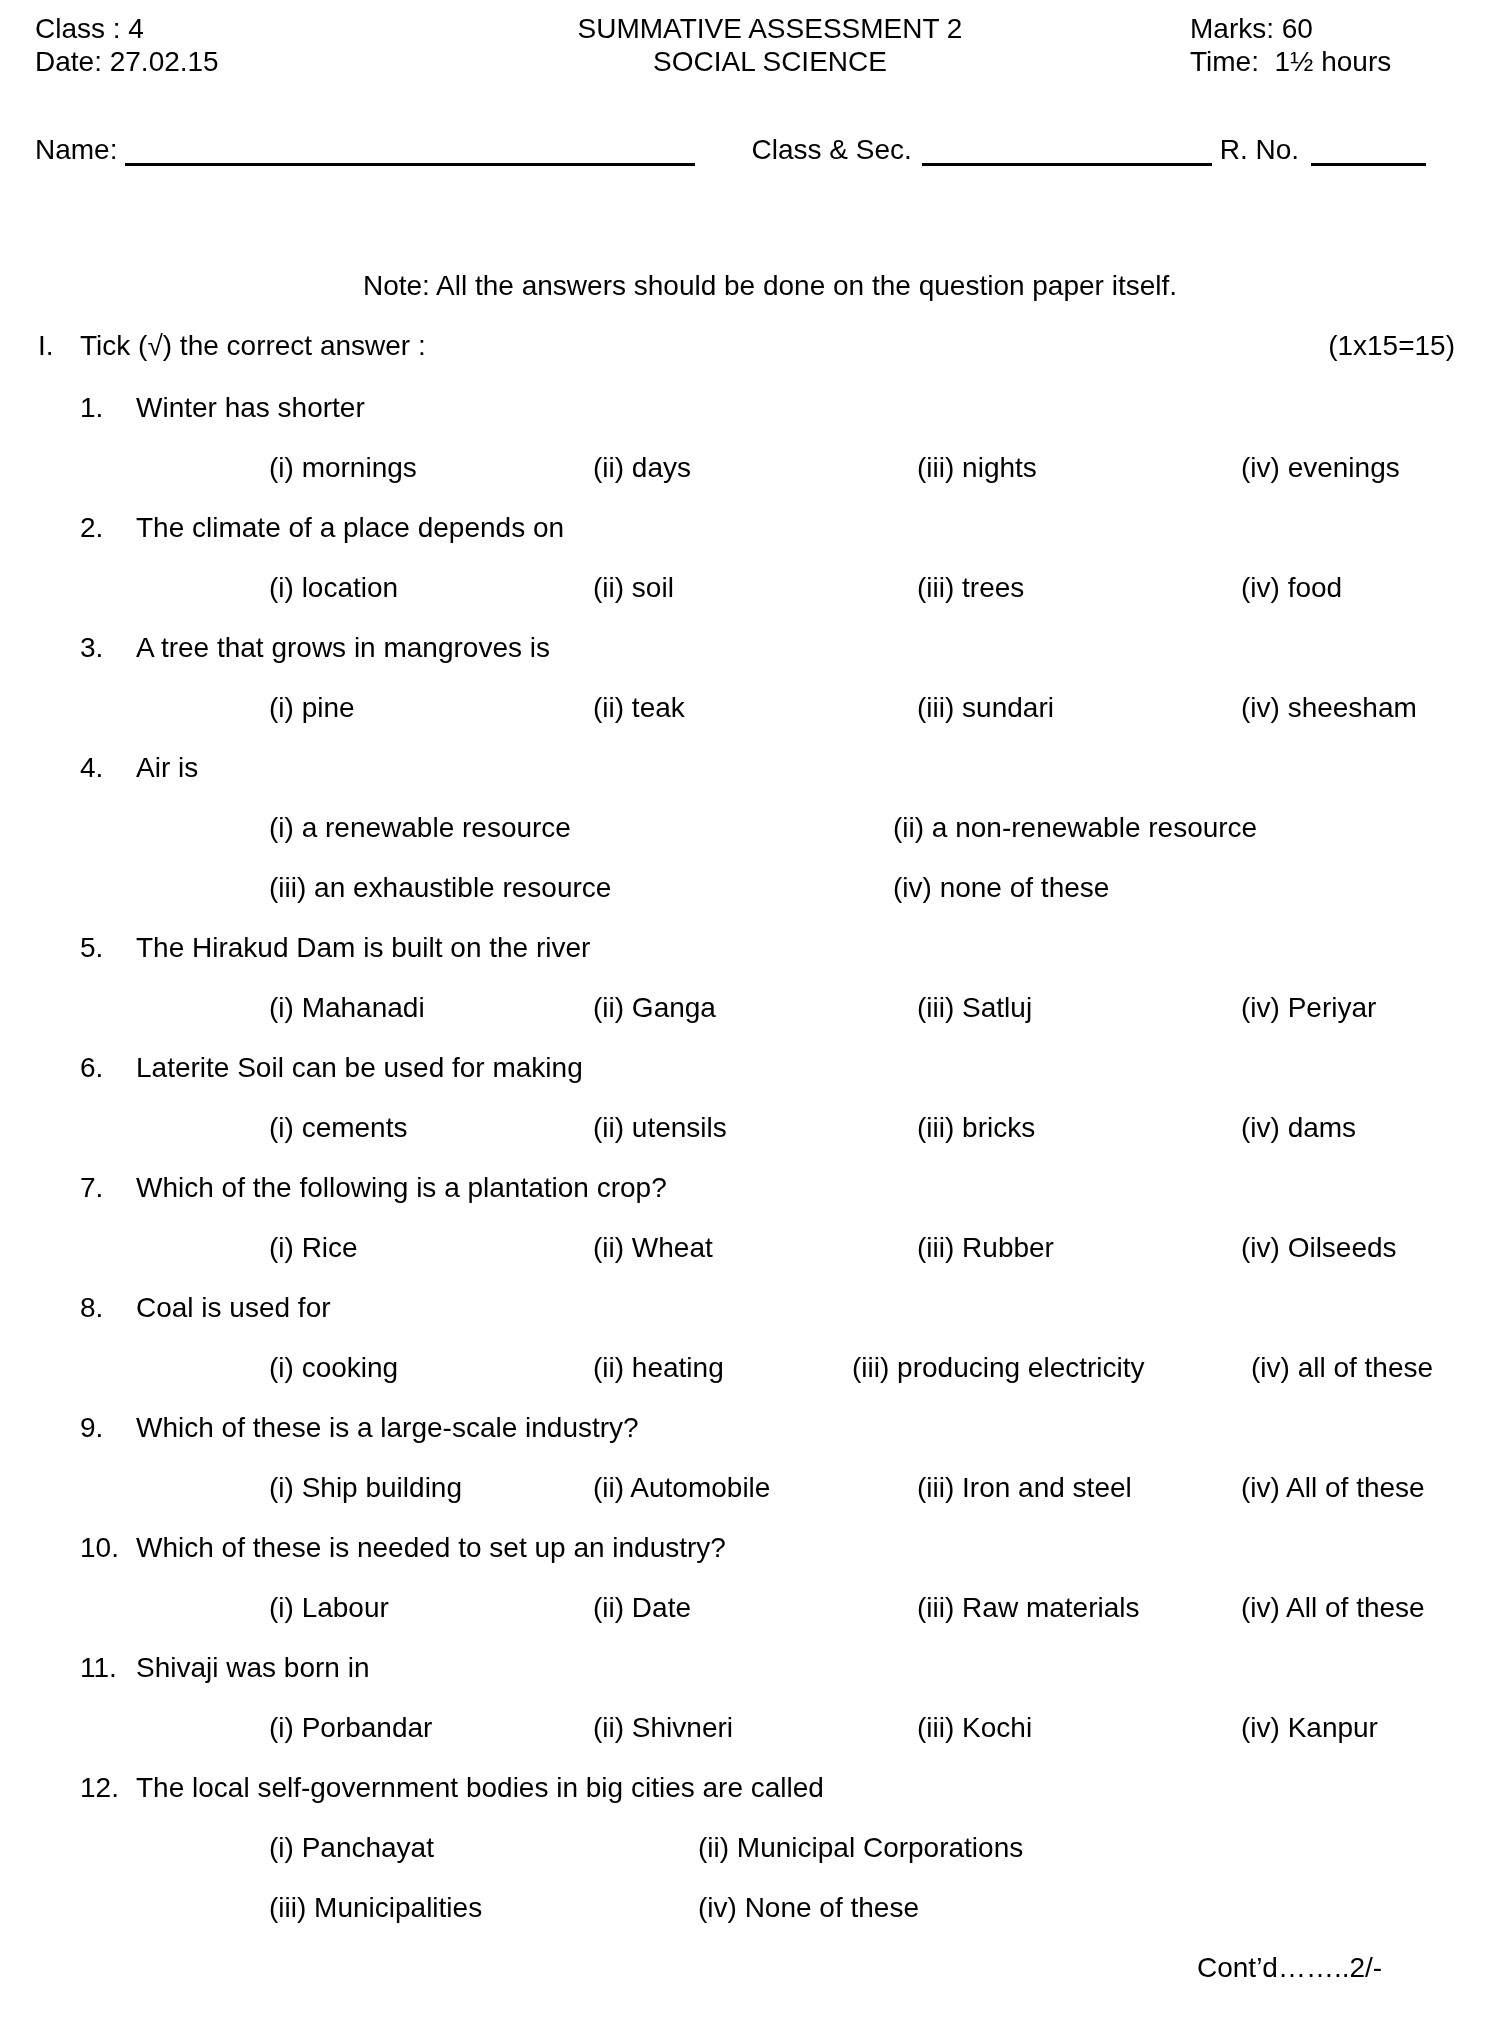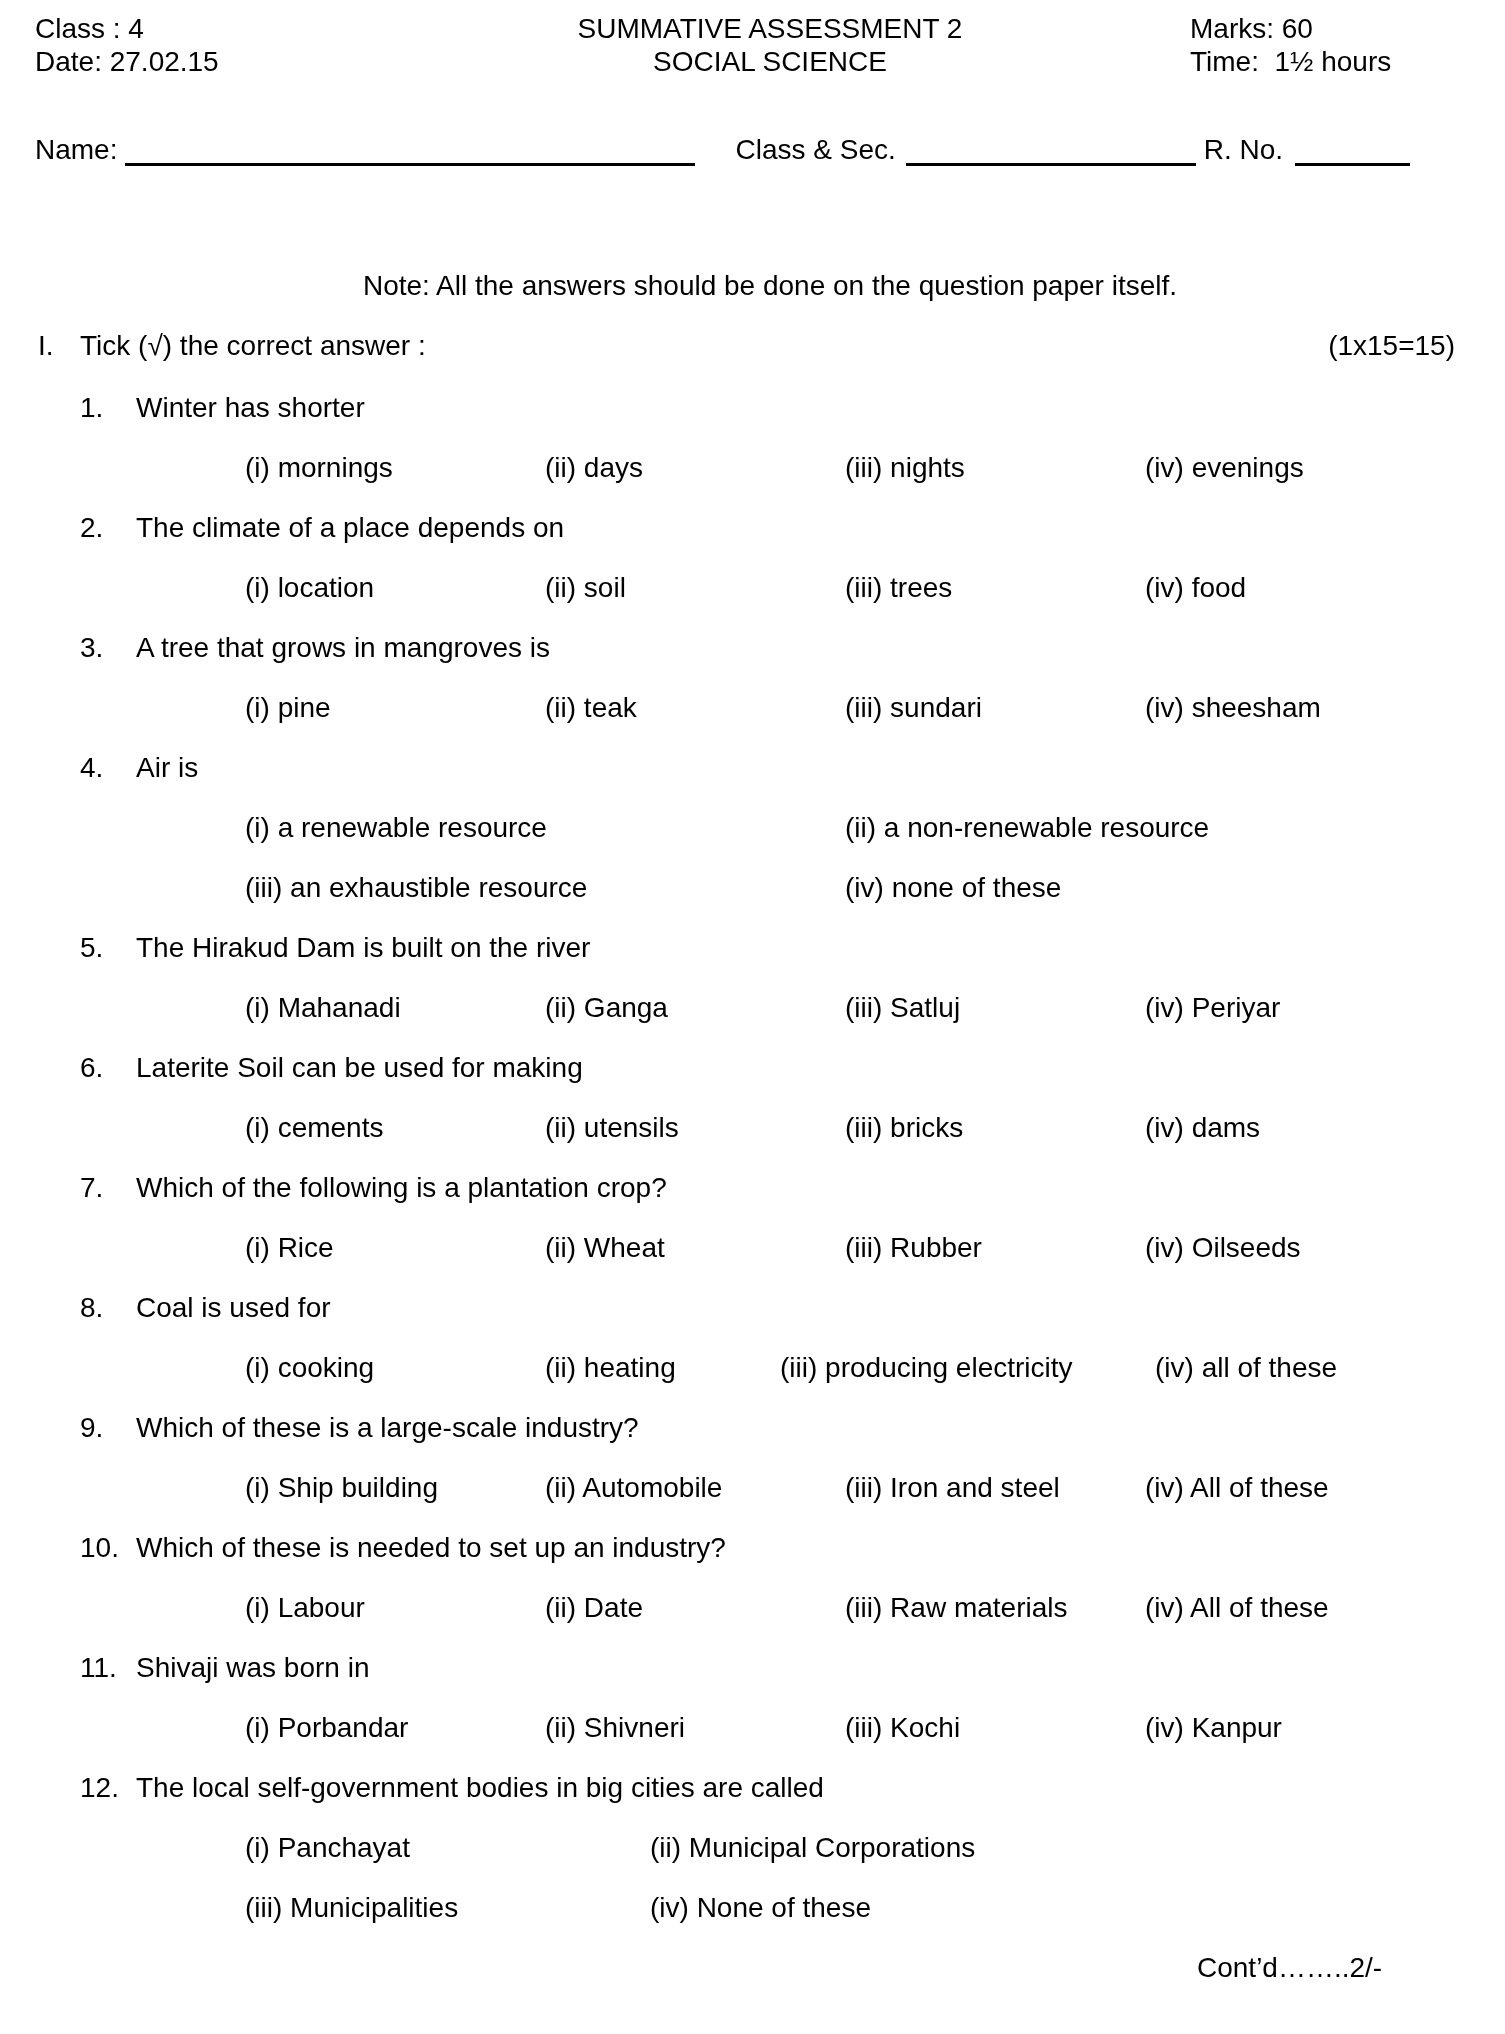--- a/index.html
+++ b/index.html
@@ -14,41 +14,41 @@
   .header-left  { position:absolute; top:12px;  left:35px;   line-height:33px; }
   .header-center{ position:absolute; top:12px;  left:35px; right:0; text-align:center; line-height:33px; }
   .header-right { position:absolute; top:12px;  left:1190px; line-height:33px; }
 
   
   .name-row { position:absolute; top:120px; left:35px; width:1425px; height:46px;
               display:flex; align-items:flex-end; }
   .name-row .label { flex:0 0 auto; }
   .uline { border-bottom:3px solid #000; height:10px; flex:0 0 auto; }
   .uline-name  { width:570px; margin-left:8px; }
-  .lbl-class   { margin-left:40px; }
+  .lbl-class   { margin-left:56px; }
   .uline-class { width:290px; margin-left:10px; }
   .lbl-rno     { margin-left:8px;text-align:right; }
   .uline-rno   { width:115px; margin-left:12px; }
 
   
   .note { position:absolute; top:222px; left:35px; right:0; text-align:center;margin-top:48px; }
 
   
   .section-row { position:absolute; top:330px; left:0; right:0; height:40px; }
   .section-numeral     { position:absolute; left:38px; }
   .section-instruction { position:absolute; left:80px; }
   .section-marks       { position:absolute; right:50px; }
 
   
   .questions { position:absolute; top:392px; left:0; right:0; }
   .row  { height:60px; position:relative; }
   .qline{ padding-left:80px; }
   .qnum { display:inline-block; min-width:56px; }
   .opts { padding-left:245px; display:flex; }
-  .opt  { flex:0 0 auto; }
+  .opt  { flex:0 0 auto;margin-left:24px; }
   .w300 { width:300px; }
   .w235 { width:235px; }
   .w375 { width:375px; }
   .w600 { width:600px; }
   .w405 { width:405px; }
 
   
   .footer { position:absolute; top:1952px; left:1197px; }
 </style>
 </head>

